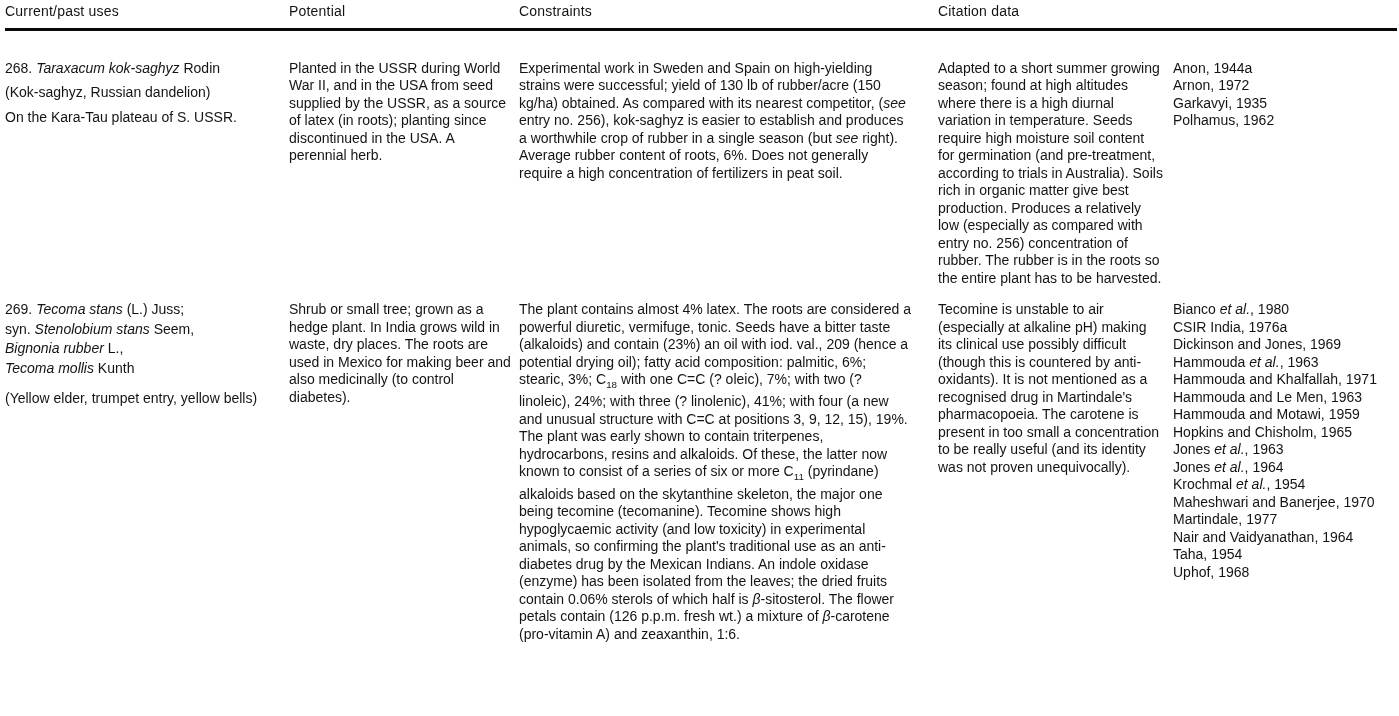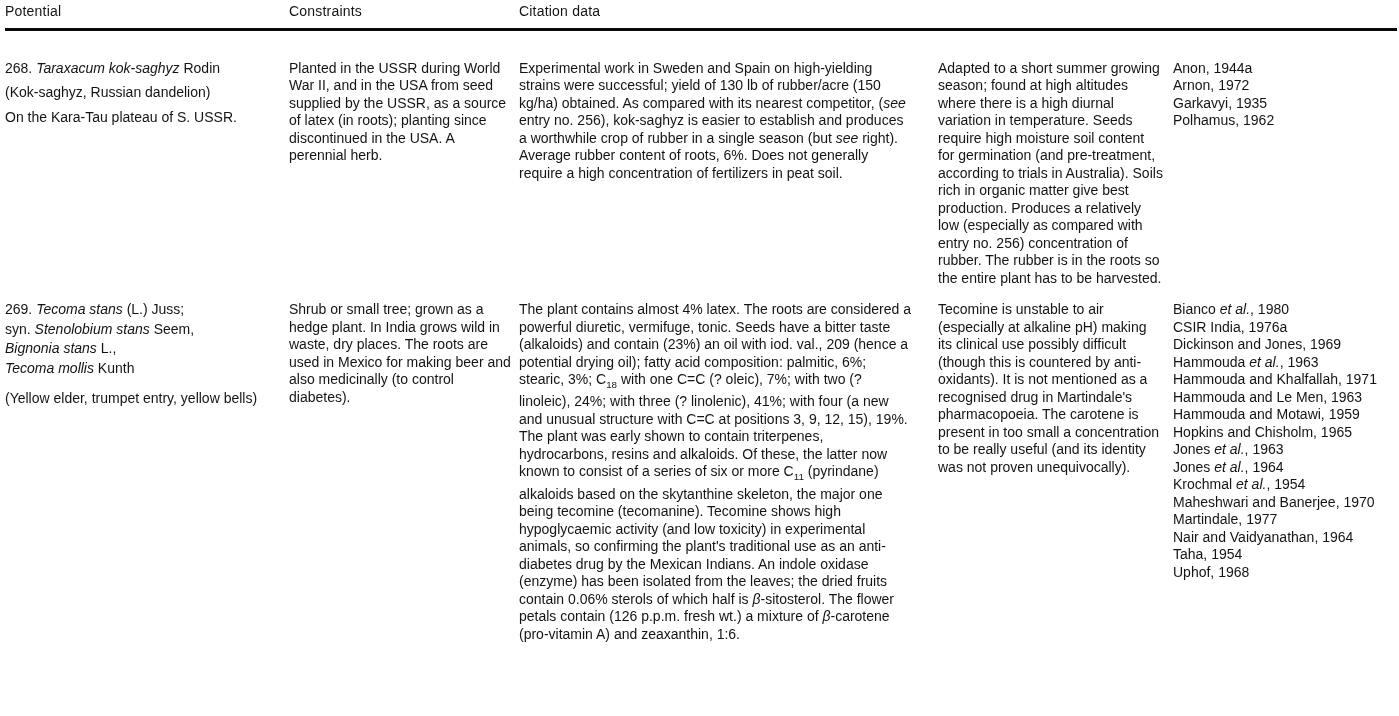--- a/index.html
+++ b/index.html
@@ -44,20 +44,21 @@
   i { font-style: italic; }
   sub { font-size: 0.7em; }
   .cite-line { white-space: nowrap; }
 </style>
 </head>
 <body>
 
 <div class="page">
 
   <div class="grid">
+    <div class="col-header">Current/past uses</div>
     <div class="col-header">Potential</div>
     <div class="col-header">Constraints</div>
     <div class="col-header">Citation data</div>
   </div>
 
   <div class="rule"></div>
 
   <div class="grid row">
     <div class="cell">
       <p class="nm-loose"><span>268.  </span><i>Taraxacum kok-saghyz</i><span> Rodin</span></p>
@@ -78,21 +79,21 @@
         <div class="cite-line">Arnon, 1972</div>
         <div class="cite-line">Garkavyi, 1935</div>
         <div class="cite-line">Polhamus, 1962</div>
       </div>
   </div>
 
   <div class="grid row2">
     <div class="cell">
       <p class="nm"><span>269.  </span><i>Tecoma stans</i><span> (L.) Juss;</span></p>
       <p class="nm"><span>syn. </span><i>Stenolobium stans</i><span> Seem,</span></p>
-      <p class="nm"><i>Bignonia stans</i><span> L.,</span></p>
+      <p class="nm"><i>Bignonia rubber</i><span> L.,</span></p>
       <p class="nm"><i>Tecoma mollis</i><span> Kunth</span></p>
       <p class="nm-gap"><span>(Yellow elder, trumpet entry, yellow bells)</span></p>
     </div>
     <div class="cell">
       <p><span>Shrub or small tree; grown as a hedge plant.  In India grows wild in waste, dry places.  The roots are used in Mexico for making beer and also medicinally (to control diabetes).</span></p>
     </div>
     <div class="cell potential-col">
       <p><span>The plant contains almost 4% latex.  The roots are considered a powerful diuretic, vermifuge, tonic.  Seeds have a bitter taste (alkaloids) and contain (23%) an oil with iod. val., 209 (hence a potential drying oil); fatty acid composition: palmitic, 6%; stearic, 3%; C</span><sub>18</sub><span> with one C=C (? oleic), 7%; with two (? linoleic), 24%; with three (? linolenic), 41%; with four (a new and unusual structure with C=C at positions 3, 9, 12, 15), 19%.  The plant was early shown to contain triterpenes, hydrocarbons, resins and alkaloids.  Of these, the latter now known to consist of a series of six or more C</span><sub>11</sub><span> (pyrindane) alkaloids based on the skytanthine skeleton, the major one being tecomine (tecomanine).  Tecomine shows high hypoglycaemic activity (and low toxicity) in experimental animals, so confirming the plant's traditional use as an anti-diabetes drug by the Mexican Indians.  An indole oxidase (enzyme) has been isolated from the leaves; the dried fruits contain 0.06% sterols of which half is </span><i>β</i><span>-sitosterol.  The flower petals contain (126 p.p.m. fresh wt.) a mixture of </span><i>β</i><span>-carotene (pro-vitamin A) and zeaxanthin, 1:6.</span></p>
     </div>
     <div class="cell constraints-col">

